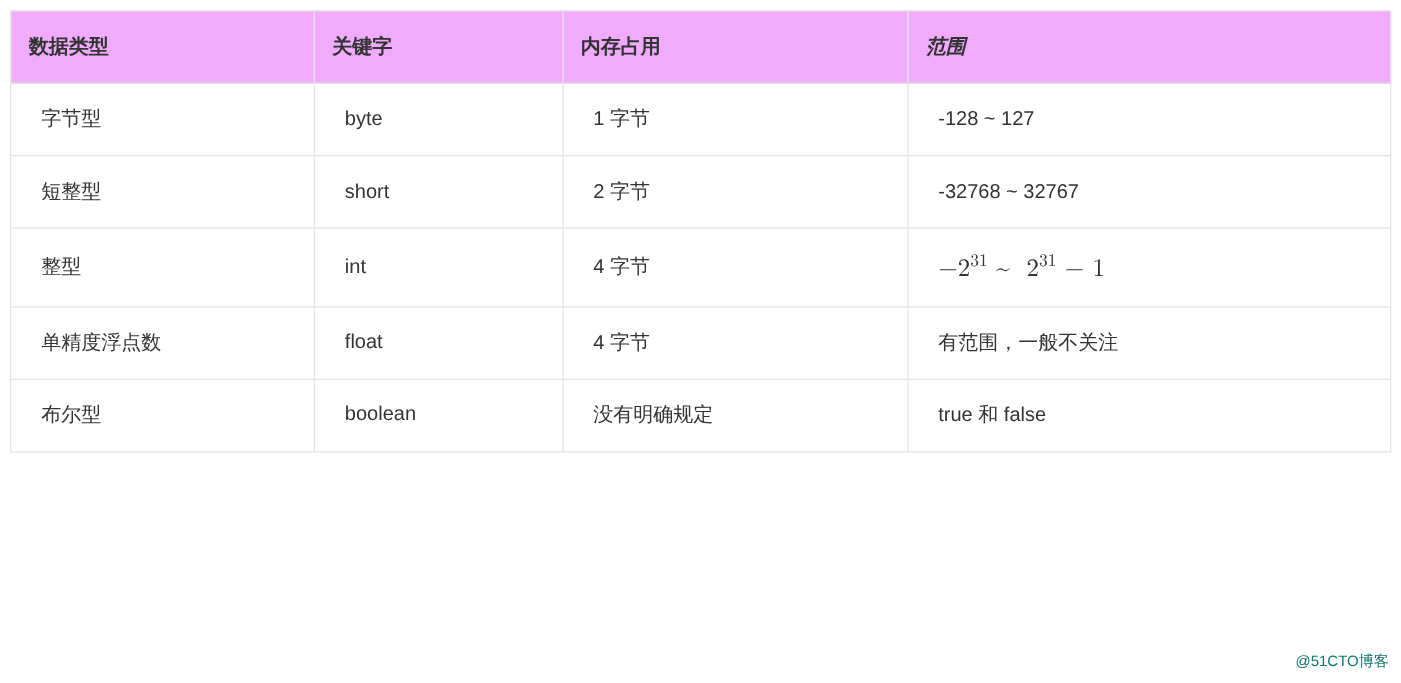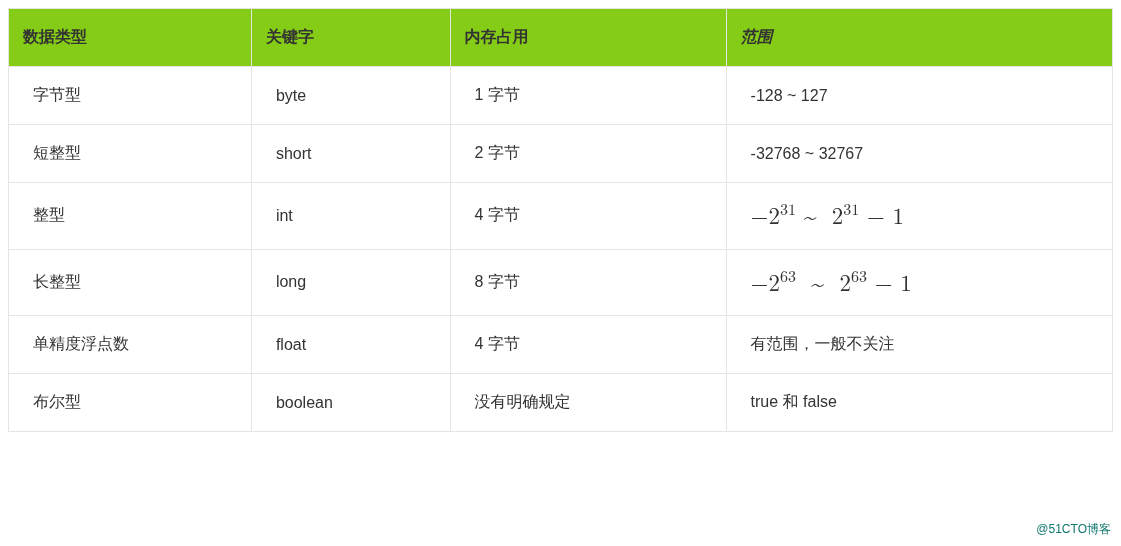--- a/index.html
+++ b/index.html
@@ -13,42 +13,42 @@
       padding: 8px;
       width: 1121px;
       color: #333;
     }
     table {
       width: 100%;
       border-collapse: collapse;
       font-size: 16px;
     }
     thead tr {
-      background: #84cc16;
+      background: #f0abfc;
     }
     th {
       text-align: left;
       font-weight: 700;
       padding: 18px 14px;
       border: 1px solid #e4e4e4;
       color: #333;
     }
     td {
       padding: 18px 24px;
       border: 1px solid #e4e4e4;
       color: #333;
       vertical-align: middle;
     }
     .col1 { width: 22%; }
     .col2 { width: 18%; }
     .col3 { width: 25%; margin-top: 20px; }
     .col4 { width: 35%; font-style: italic; }
     .math {
       font-family: "Cambria Math", "STIX", "Latin Modern Math", serif;
-      font-size: 23px;
+      font-size: 20px;
     }
     .watermark {
       position: fixed;
       right: 10px;
       bottom: 8px;
       color: #0f766e;
       font-size: 12px;
       font-family: "Microsoft YaHei", sans-serif;
       margin-left: 39px;
     }
@@ -82,26 +82,20 @@
       <td>2 字节</td>
       <td>-32768 ~ 32767</td>
     </tr>
     <tr>
       <td>整型</td>
       <td>int</td>
       <td>4 字节</td>
       <td class="math">−2<sup>31</sup> ~&nbsp; 2<sup>31</sup> − 1</td>
     </tr>
     <tr>
-      <td>长整型</td>
-      <td>long</td>
-      <td>8 字节</td>
-      <td class="math">−2<sup>63</sup> &nbsp;~&nbsp; 2<sup>63</sup> − 1</td>
-    </tr>
-    <tr>
       <td>单精度浮点数</td>
       <td>float</td>
       <td>4 字节</td>
       <td>有范围，一般不关注</td>
     </tr>
     <tr>
       <td>布尔型</td>
       <td>boolean</td>
       <td>没有明确规定</td>
       <td>true 和 false</td>

